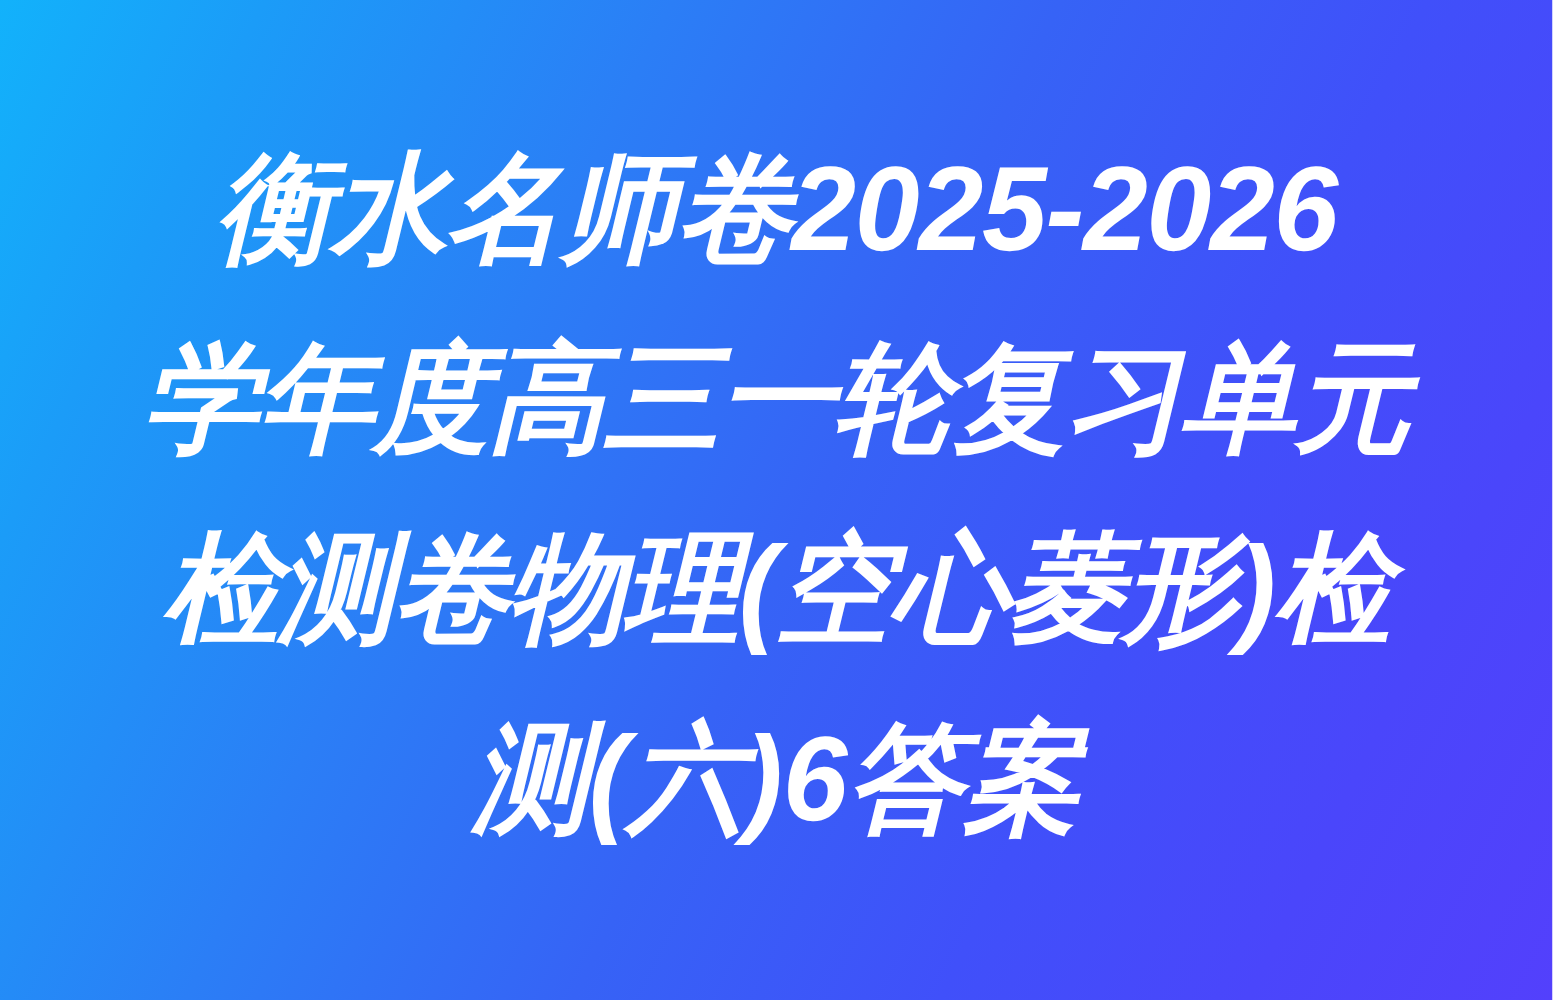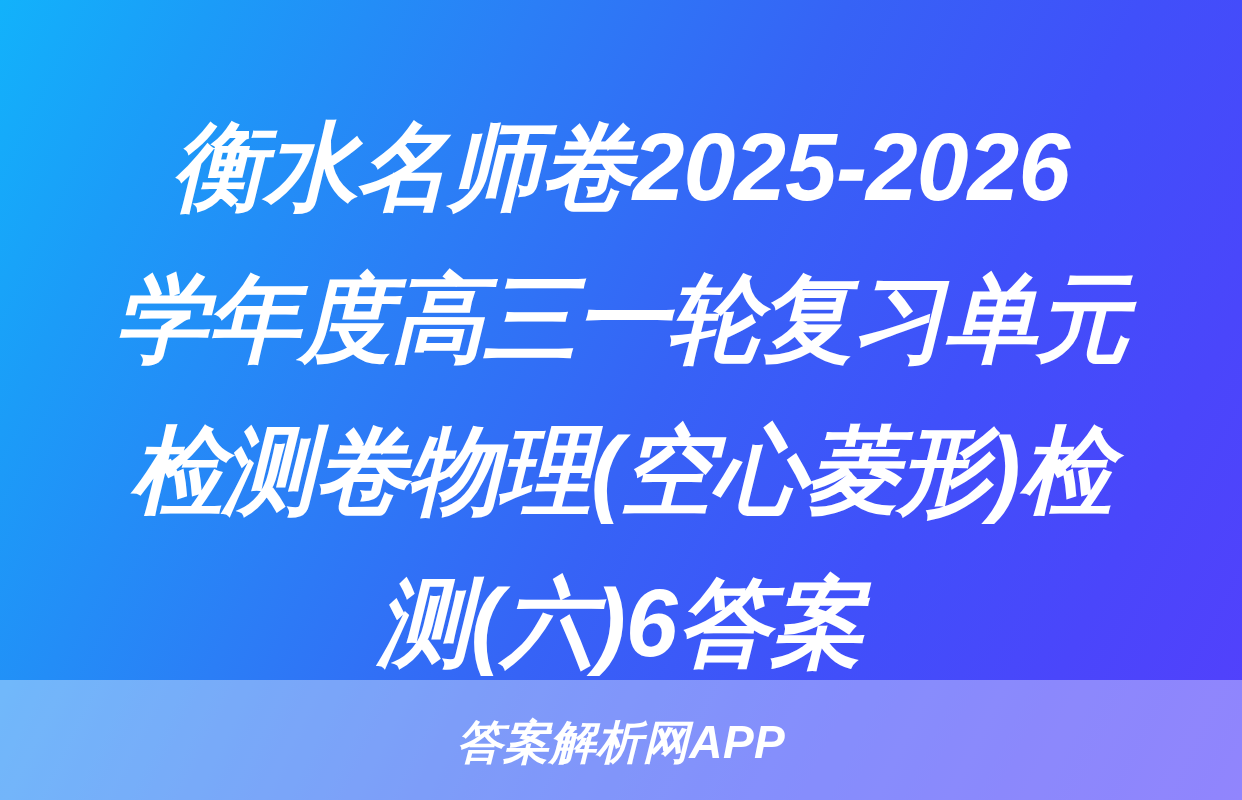--- a/index.html
+++ b/index.html
@@ -27,21 +27,20 @@
 
   
   #title-block {
     position: absolute;
     left: 52px;
     right: 52px;
     top: 92px;
     height: 580px;
     display: flex;
     flex-direction: column;
-    align-items: center;
     justify-content: flex-start;
     text-align: center;
   }
 
   .title-line {
     color: #ffffff;
     font-family: "Liberation Sans", "DejaVu Sans", sans-serif;
     font-size: 96px;
     line-height: 152px;
     font-weight: 700;
@@ -87,17 +86,14 @@
 
 <div id="card">
 
   <div id="title-block">
     <div class="title-line">衡水名师卷2025-2026</div>
     <div class="title-line">学年度高三一轮复习单元</div>
     <div class="title-line">检测卷物理(空心菱形)检</div>
     <div class="title-line short">测(六)6答案</div>
   </div>
 
-  <div id="footer-band">
-    <div id="watermark">答案解析网APP</div>
-  </div>
 
 </div>
 
 </body></html>

